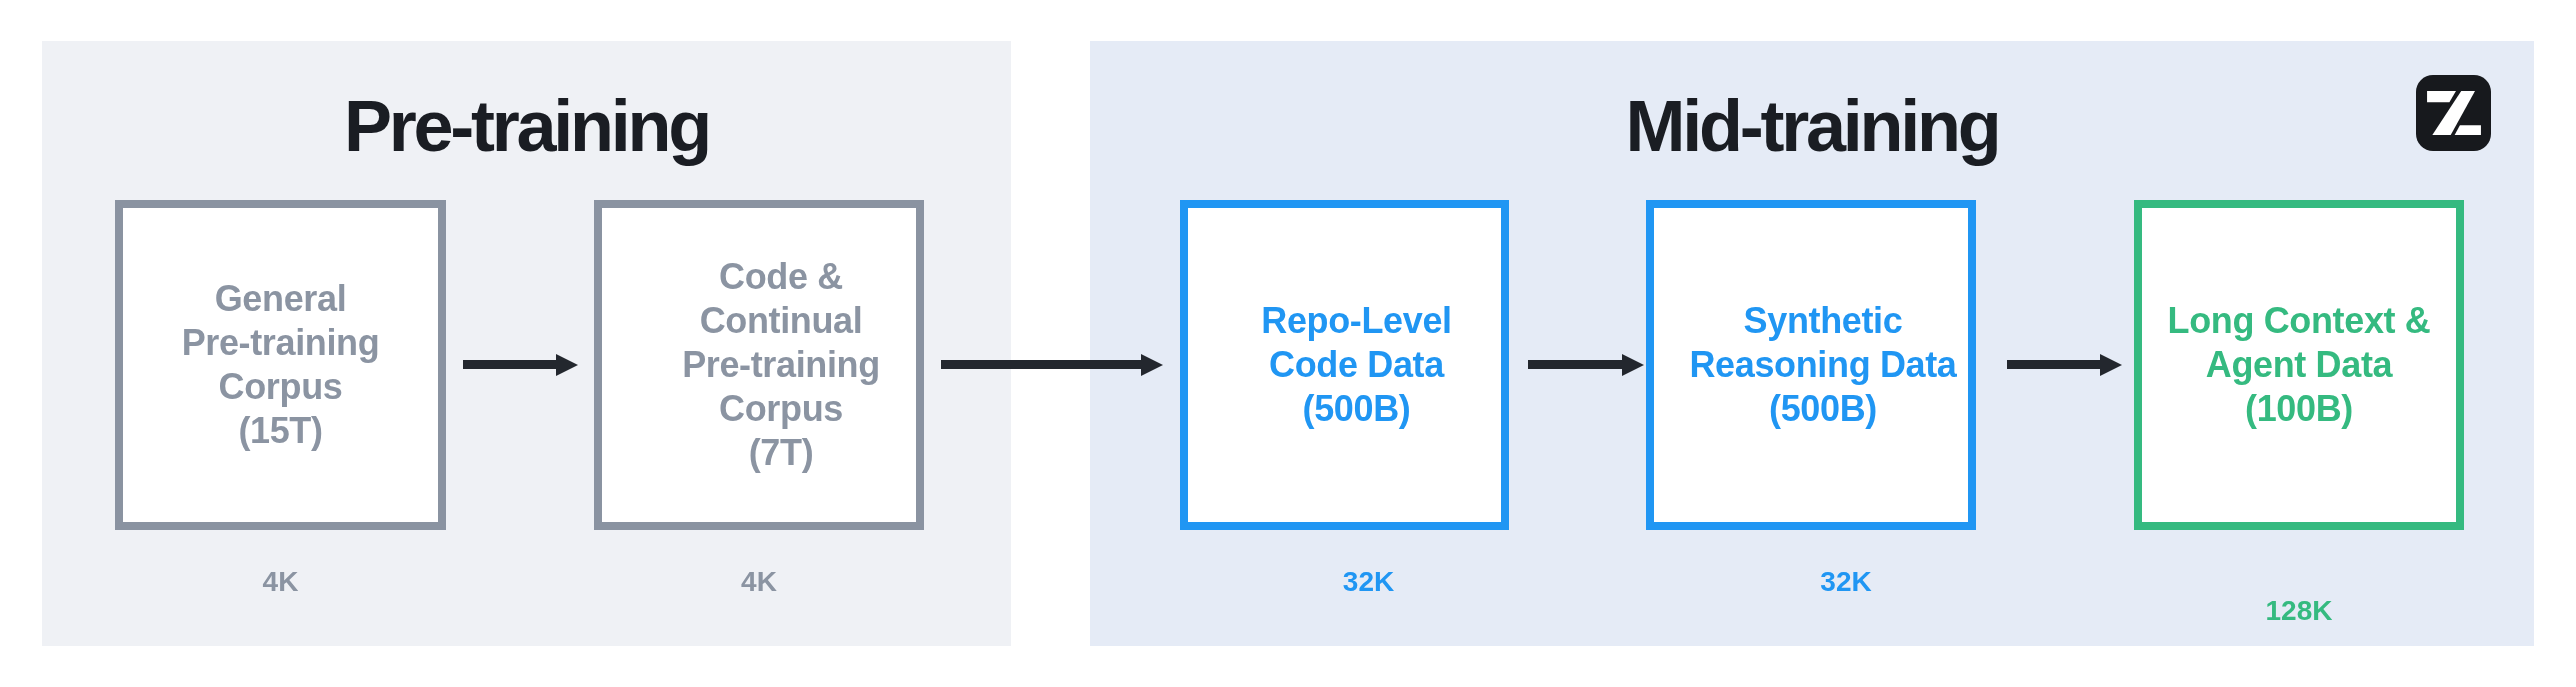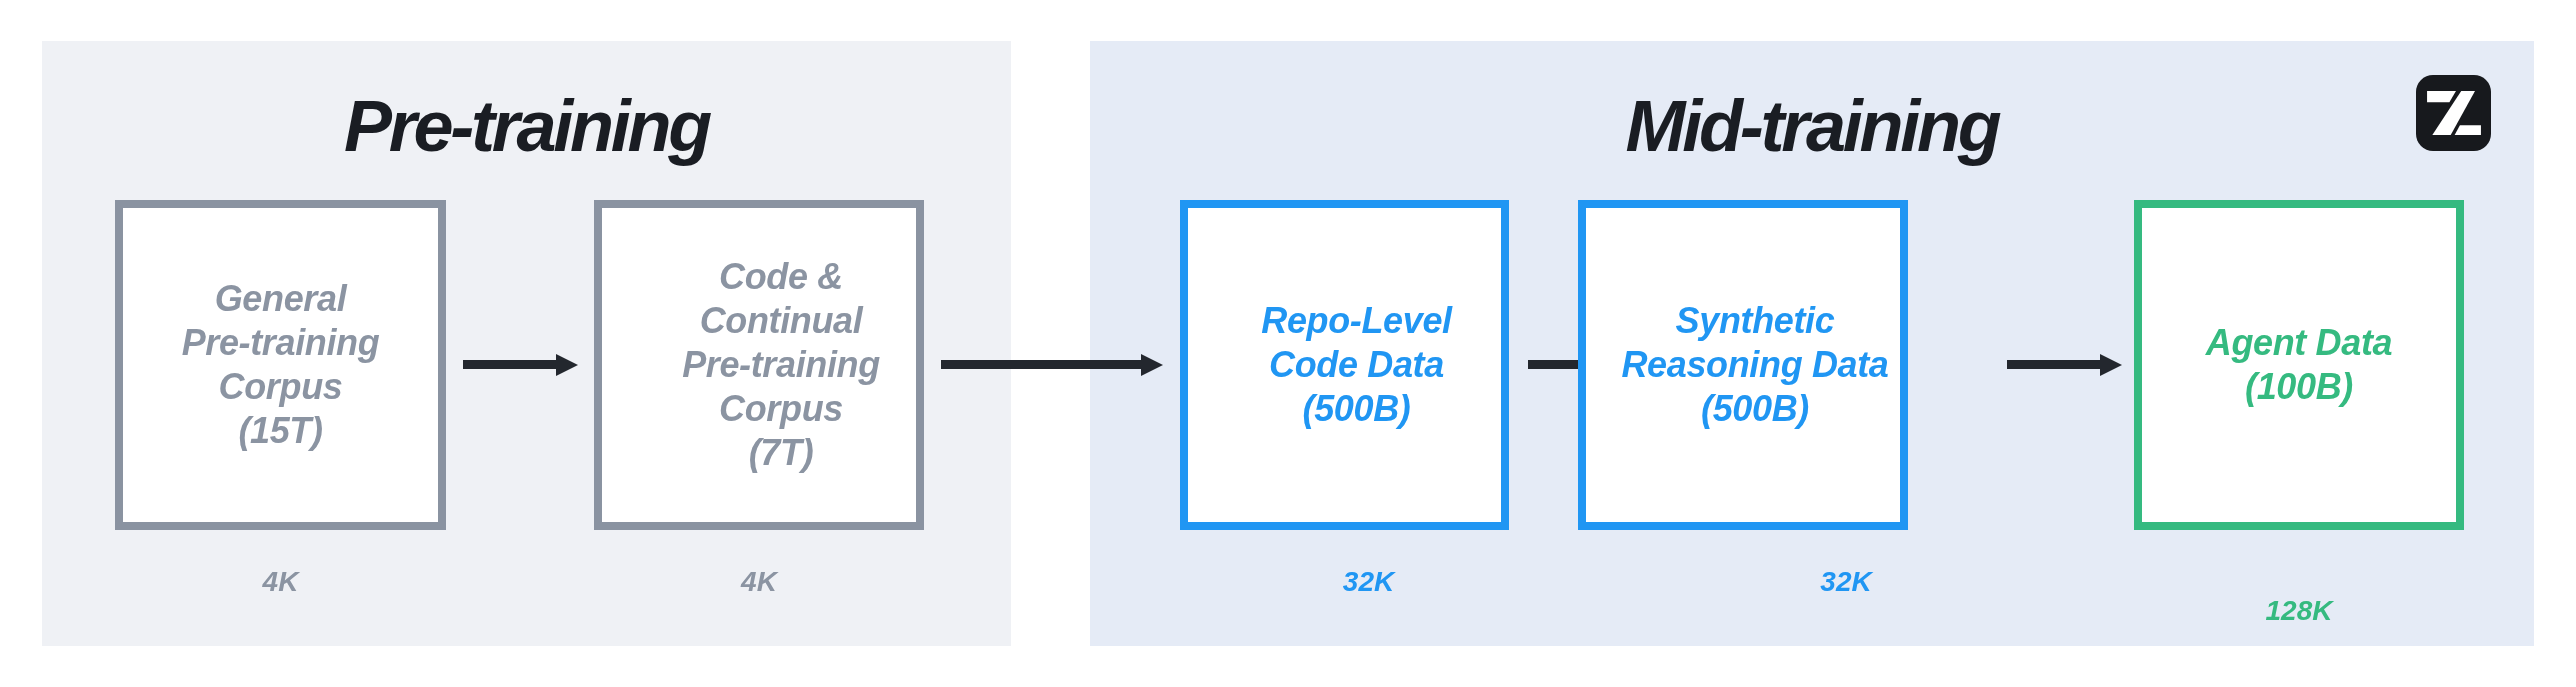--- a/index.html
+++ b/index.html
@@ -2,21 +2,20 @@
 <html style="font-size:10.5px"><head>
 <meta charset="utf-8">
 <style>
   html,body{margin:0;padding:0;background:#ffffff;}
   .canvas{
     position:relative;
     width:2562px;height:688px;
     background:#ffffff;
     font-family:"Liberation Sans","DejaVu Sans",sans-serif;
     overflow:hidden;
-    font-style:italic;
   }
   .panel{position:absolute;top:41px;height:605px;}
   .panel-left{left:42px;width:969px;background:#EFF1F5;}
   .panel-right{left:1090px;width:1444px;background:#E5EBF6;}
   .title{
     position:absolute;top:46px;left:0;width:100%;
     margin:0;text-align:center;
     font-size:72px;line-height:79px;font-weight:700;
     letter-spacing:-0.045em;color:#1A1D23;
   }
@@ -24,21 +23,21 @@
     position:absolute;top:200px;height:330px;
     background:#ffffff;box-sizing:border-box;
     display:flex;align-items:center;justify-content:center;
     text-align:center;
   }
   .box-lines{width:100%;}
   .box-line{font-size:36px;line-height:44px;font-weight:700;letter-spacing:-0.01em;}
   .box1{left:115px;width:331px;border:8.5px solid #8A93A1;justify-content:center;}
   .box2{left:594px;width:330px;border:8.5px solid #8A93A1;padding-left:44px;}
   .box3{left:1180px;width:329px;border:8.5px solid #2096F3;}
-  .box4{left:1578px;width:330px;border:8.5px solid #2096F3;}
+  .box4{left:1646px;width:330px;border:8.5px solid #2096F3;}
   .box5{left:2134px;width:330px;border:8.5px solid #35BA80;}
   .gray-text{color:#8B94A2;}
   .blue-text{color:#2096F3;margin-left:24px;}
   .green-text{color:#35BA80;}
   .arrow{position:absolute;top:353px;height:23.6px;display:flex;align-items:center;}
   .arrow .shaft{flex:1;height:9.2px;background:#23272E;}
   .arrow .head{
     width:0;height:0;
     border-top:11.8px solid transparent;
     border-bottom:11.8px solid transparent;
@@ -127,20 +126,21 @@
     </div>
   </div>
 
   <div class="arrow arrow4">
     <div class="shaft"></div>
     <div class="head"></div>
   </div>
 
   <div class="box box5">
     <div class="box-lines green-text">
+      <div class="box-line">Long Context &amp;</div>
       <div class="box-line">Agent Data</div>
       <div class="box-line">(100B)</div>
     </div>
   </div>
 
   <div class="ctx ctx1 gray-text">4K</div>
   <div class="ctx ctx2 gray-text">4K</div>
   <div class="ctx ctx3 blue-text">32K</div>
   <div class="ctx ctx4 blue-text">32K</div>
   <div class="ctx ctx5 green-text">128K</div>

